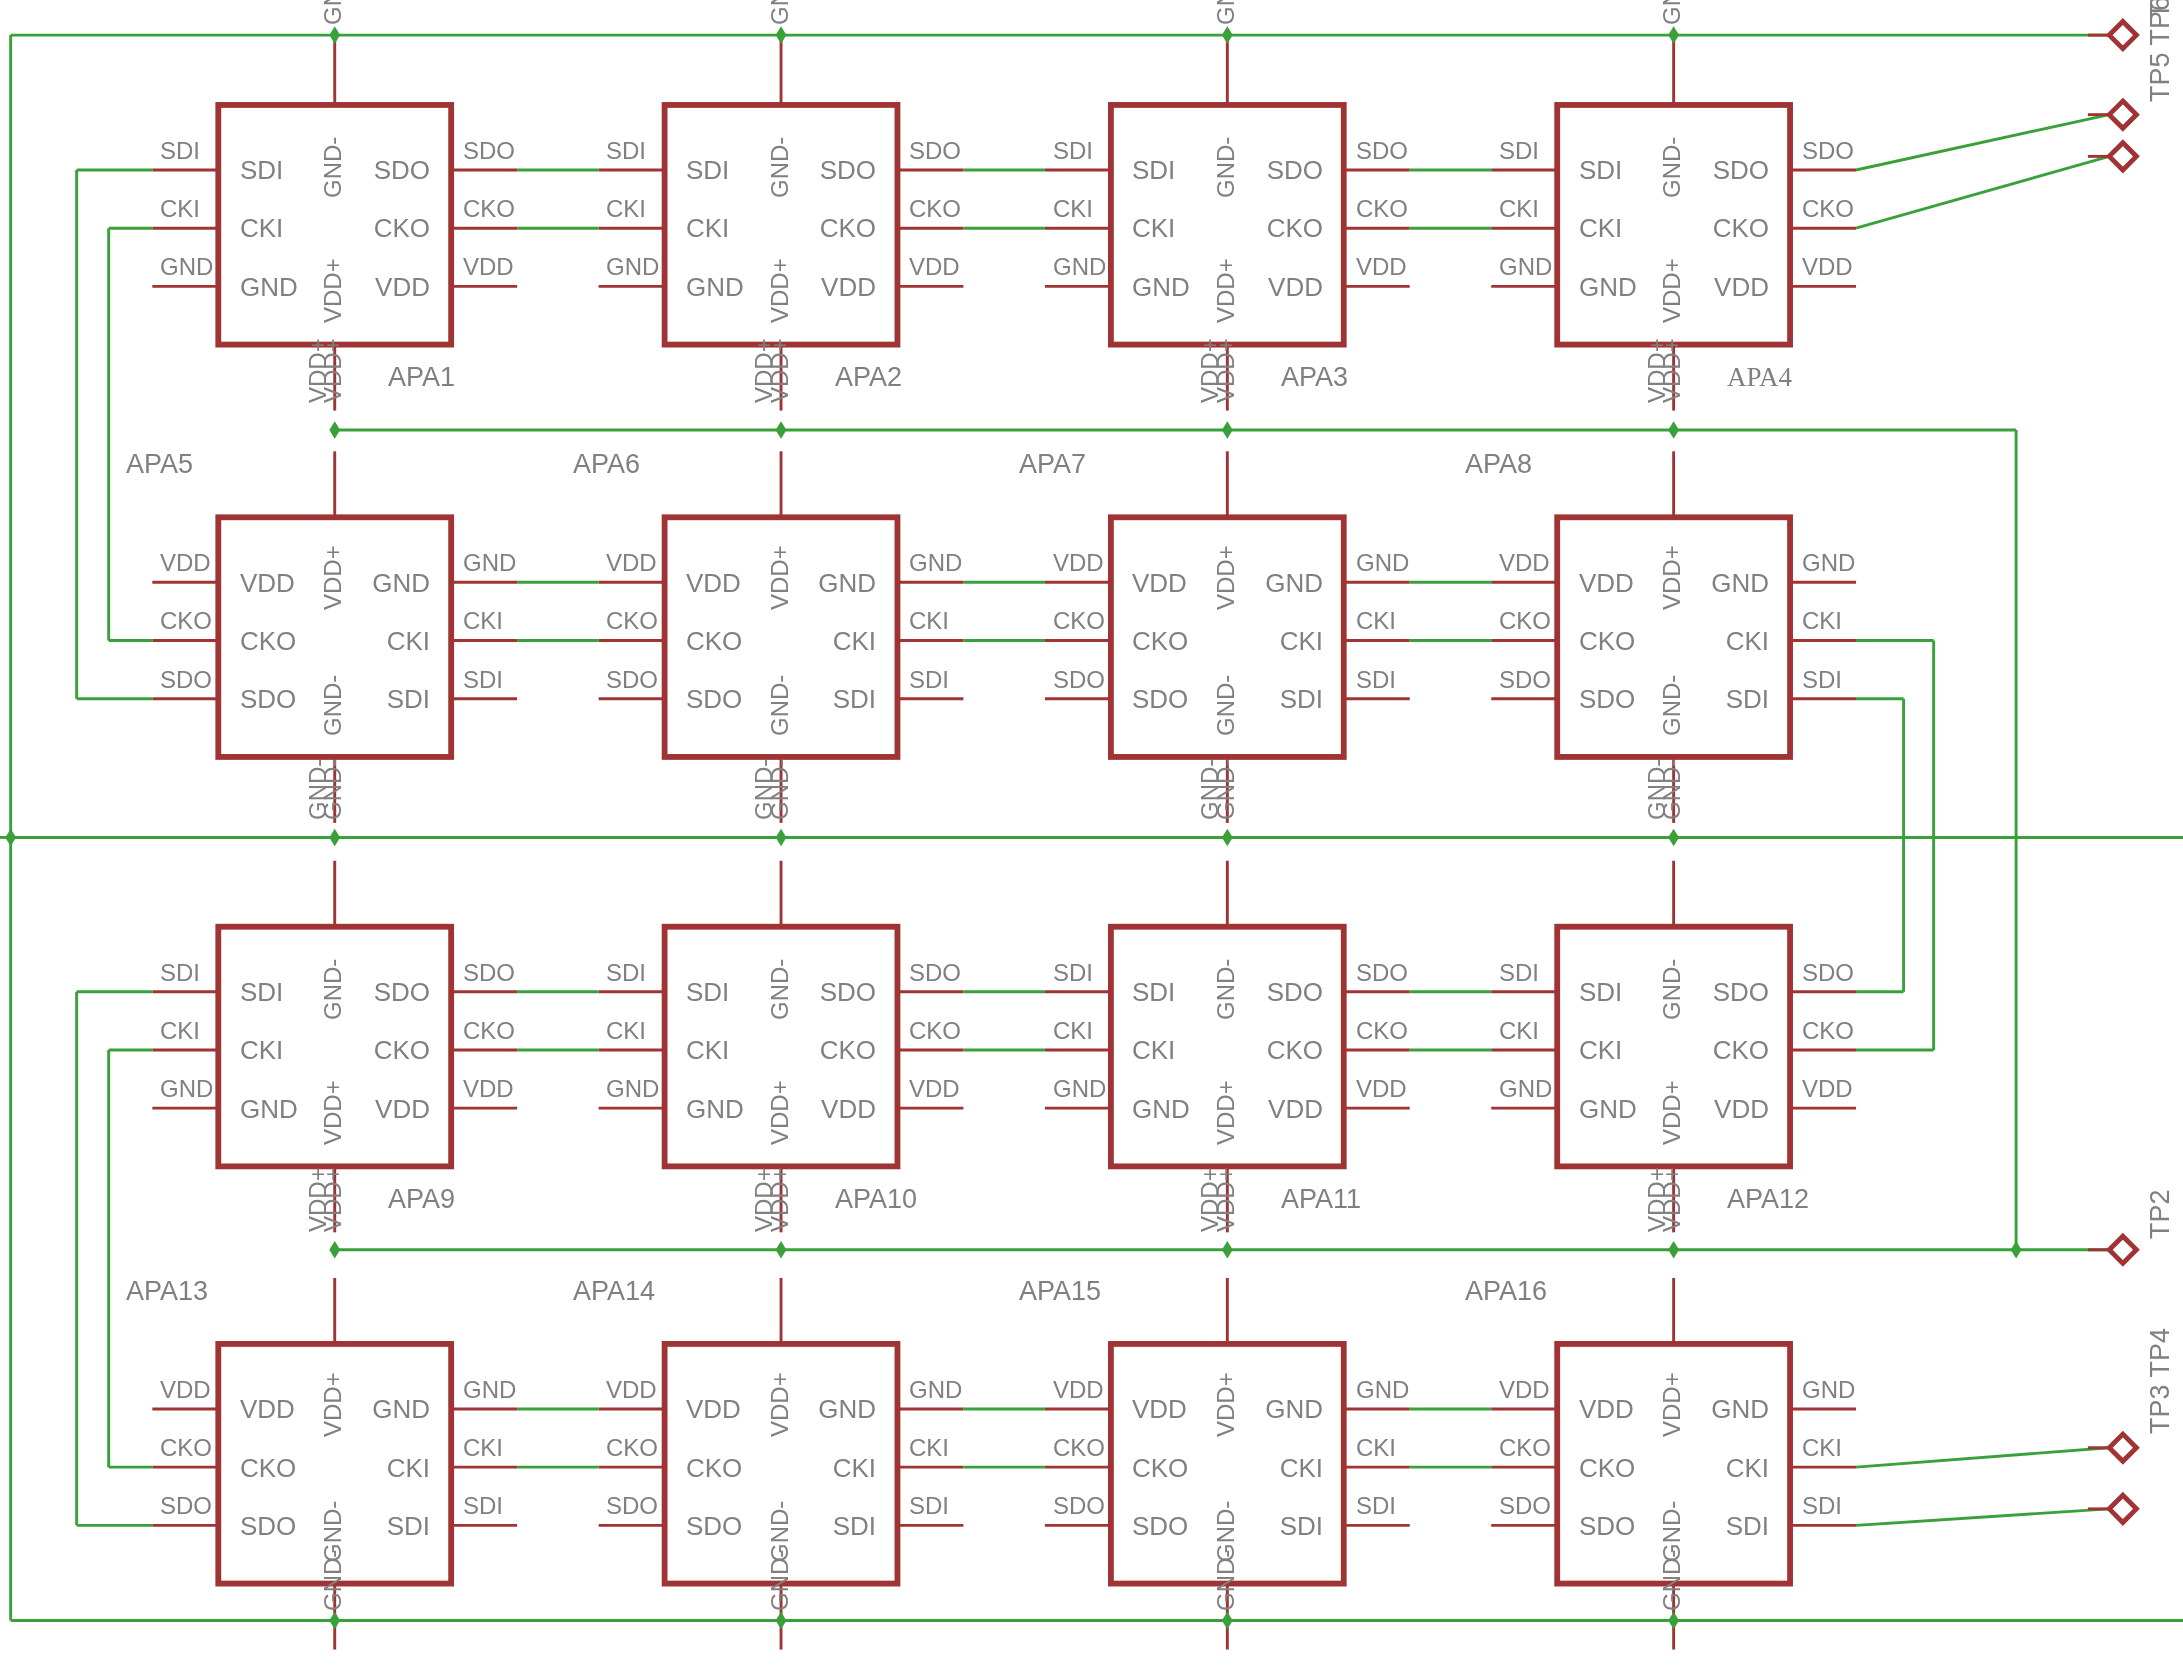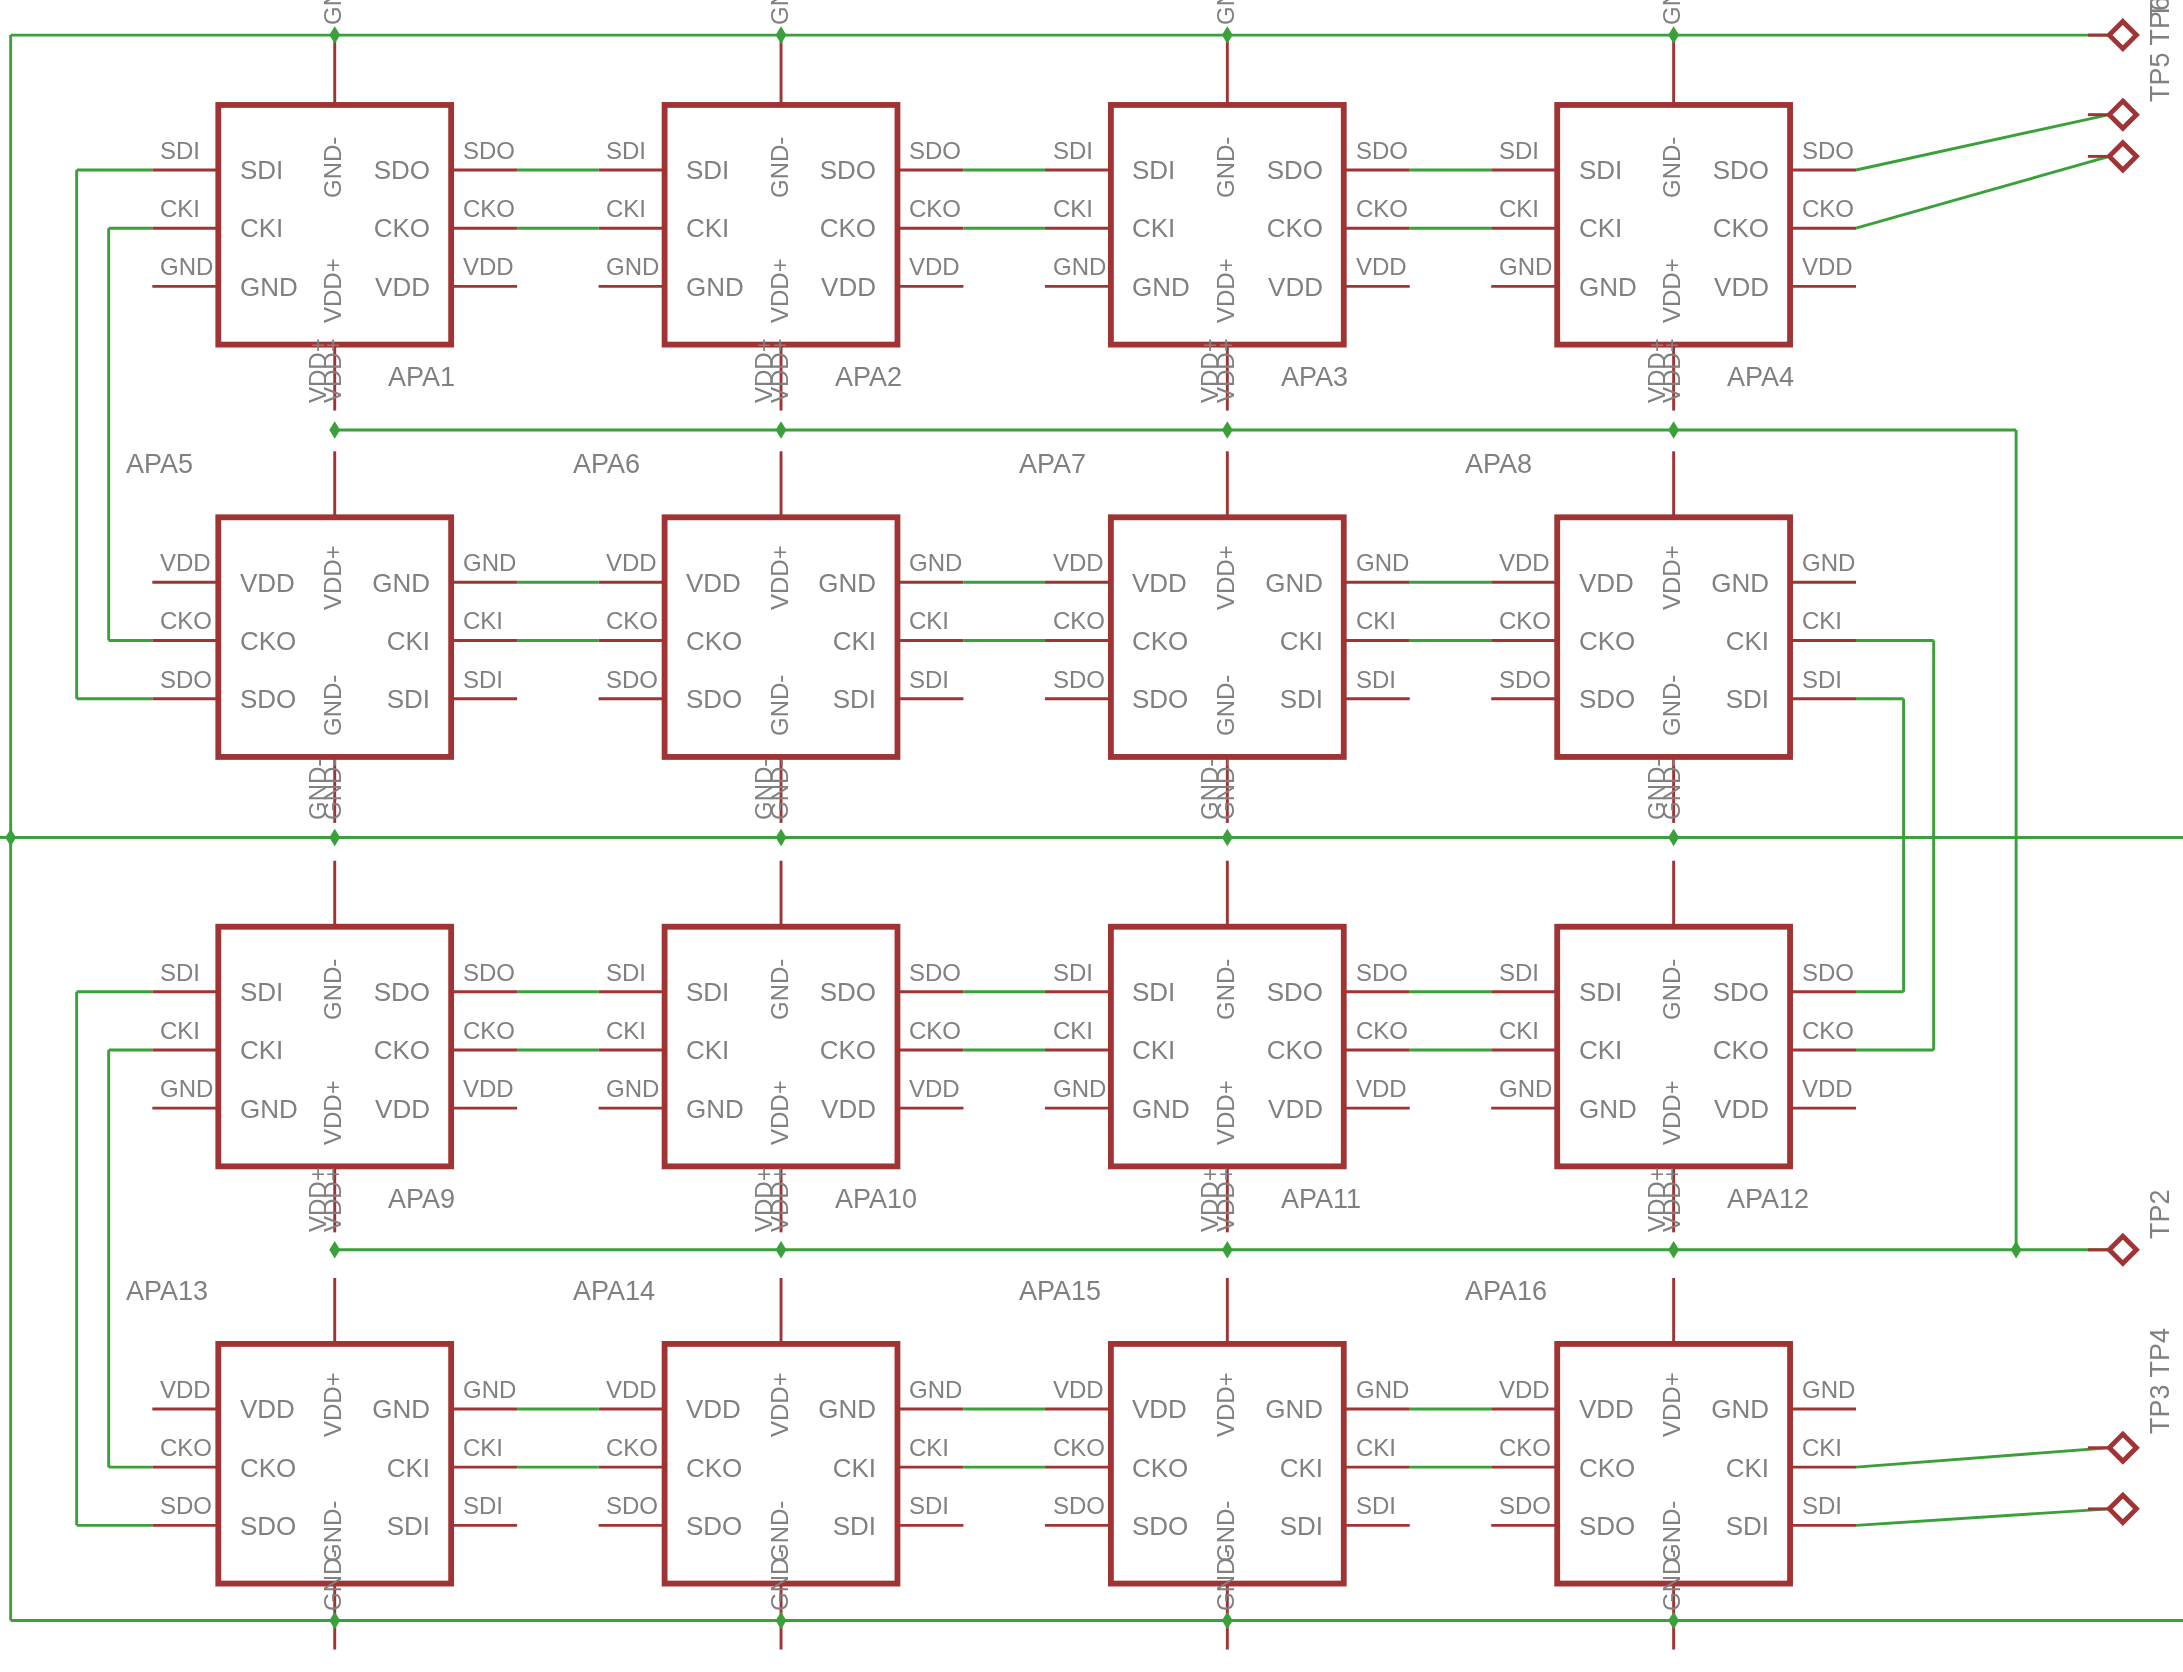--- a/index.html
+++ b/index.html
@@ -281,21 +281,21 @@
       <div class="lbl rot" style="left: 1214px; top: 323px;">VDD+</div>
       <div class="refdes" style="left: 1281px; top: 364px;">APA3</div>
       <div class="pinname" style="left: 1579px; top: 157px;">SDI</div>
       <div class="pinname" style="left: 1769px; top: 157px; transform: translateX(-100%);">SDO</div>
       <div class="pinname" style="left: 1579px; top: 215px;">CKI</div>
       <div class="pinname" style="left: 1769px; top: 215px; transform: translateX(-100%);">CKO</div>
       <div class="pinname" style="left: 1579px; top: 274px;">GND</div>
       <div class="pinname" style="left: 1769px; top: 274px; transform: translateX(-100%);">VDD</div>
       <div class="lbl rot" style="left: 1660px; top: 198px;">GND-</div>
       <div class="lbl rot" style="left: 1660px; top: 323px;">VDD+</div>
-      <div class="refdes" style="left: 1727px; top: 364px;">APA4</div>
+      <div class="refdes" style="left: 1727px; top: 364px; font-family: Liberation Serif, serif;">APA4</div>
       <div class="pinname" style="left: 240px; top: 570px;">VDD</div>
       <div class="pinname" style="left: 430px; top: 570px; transform: translateX(-100%);">GND</div>
       <div class="pinname" style="left: 240px; top: 628px;">CKO</div>
       <div class="pinname" style="left: 430px; top: 628px; transform: translateX(-100%);">CKI</div>
       <div class="pinname" style="left: 240px; top: 686px;">SDO</div>
       <div class="pinname" style="left: 430px; top: 686px; transform: translateX(-100%);">SDI</div>
       <div class="lbl rot" style="left: 321px; top: 610px;">VDD+</div>
       <div class="lbl rot" style="left: 321px; top: 736px;">GND-</div>
       <div class="refdes" style="left: 126px; top: 451px;">APA5</div>
       <div class="pinname" style="left: 686px; top: 570px;">VDD</div>

